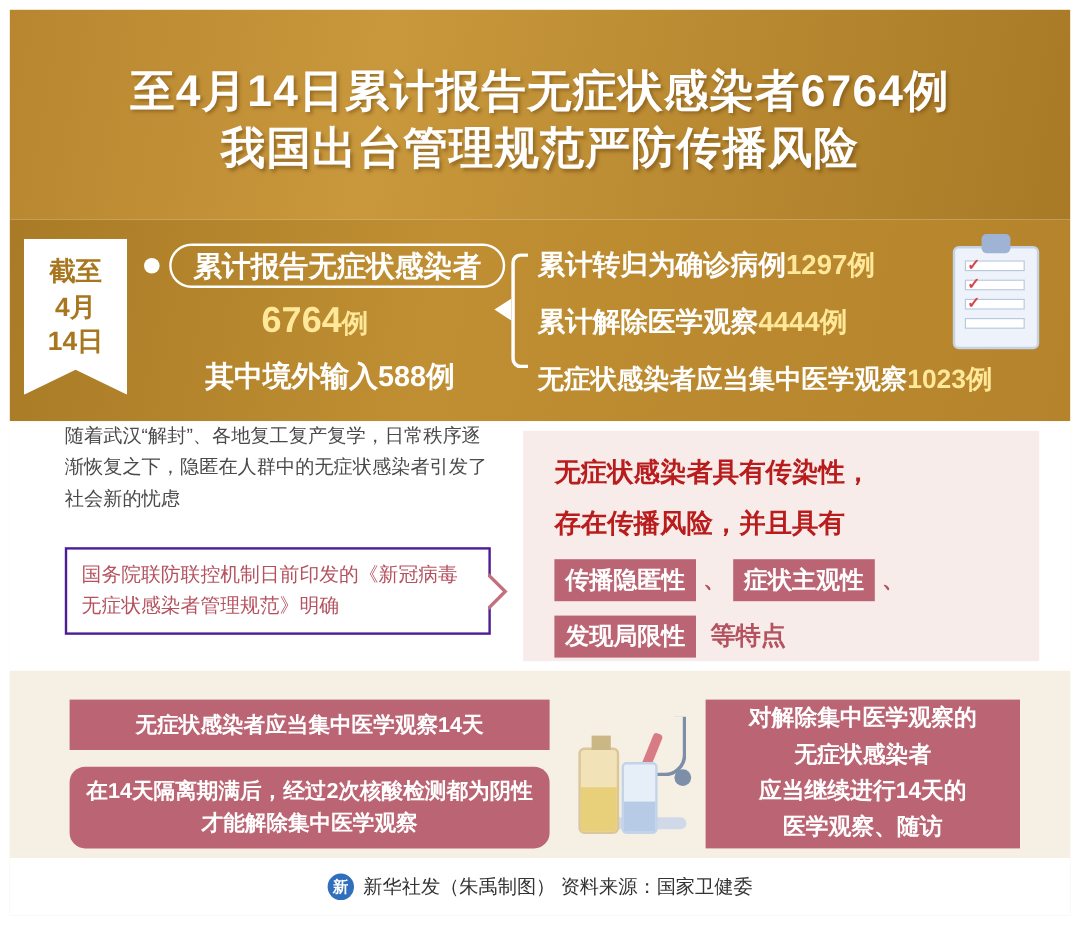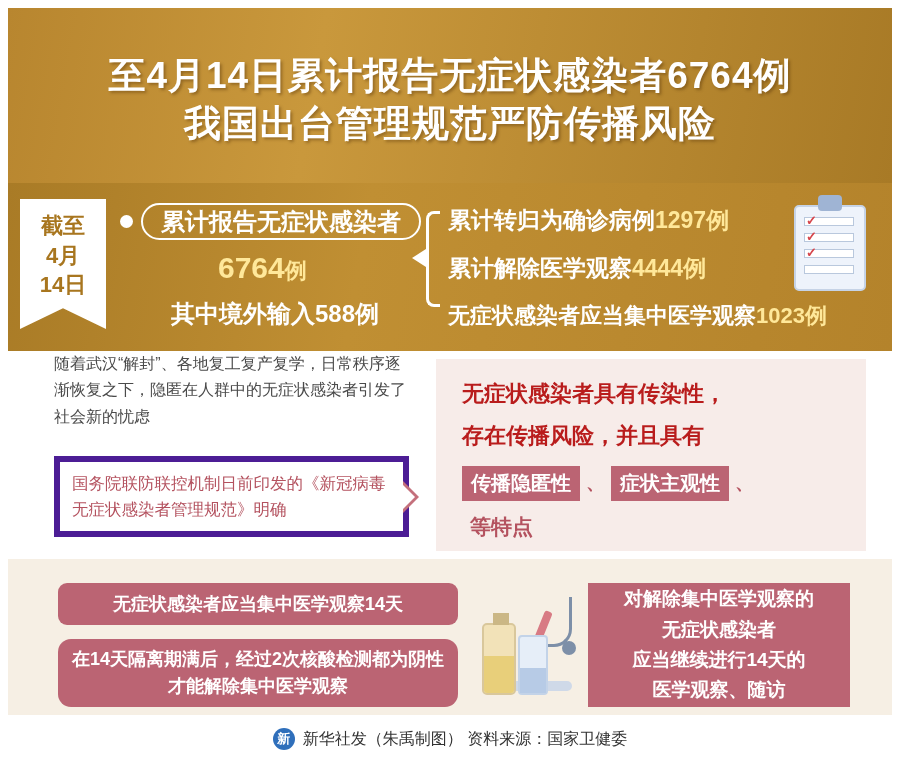--- a/index.html
+++ b/index.html
@@ -141,21 +141,21 @@
   .mid-left {
     position: absolute; left: 46px; top: 0; width: 360px;
   }
   .para {
     color: #4a4a4a; font-size: 16px; line-height: 1.65;
   }
   .callout {
     position: relative;
     margin-top: 26px;
     width: 355px;
-    border: 6px solid #4c1d95;
+    border: 2px solid #4c1d95;
     color: #b4525f;
     font-size: 16.5px; line-height: 1.55;
     padding: 9px 12px 9px 12px;
   }
   .callout::after {
     content: "";
     position: absolute; right: -16px; top: 50%;
     transform: translateY(-50%);
     width: 0; height: 0;
     border-top: 16px solid transparent;
@@ -206,21 +206,21 @@
   }
   .bar {
     position: absolute;
     background: #bb6473; color: #ffffff;
     font-size: 18px; font-weight: bold;
     display: flex; align-items: center; justify-content: center;
     text-align: center;
     line-height: 1.5;
     padding: 6px 10px;
   }
-  .bar.b1 { left: 50px; top: 24px; width: 400px; height: 42px; border-radius: 9px; }
+  .bar.b1 { left: 50px; top: 24px; width: 400px; height: 42px; }
   .bar.b2 { left: 50px; top: 80px; width: 400px; height: 68px; border-radius: 13px; }
   .bar.b3 {
     left: 580px; top: 24px; width: 262px; height: 124px;
     flex-direction: column; font-size: 19px; line-height: 1.6;
   }
   .art {
     position: absolute; left: 462px; top: 30px; width: 112px; height: 118px;
   }
   .art .bottle-a {
     position: absolute; left: 12px; top: 34px; width: 34px; height: 72px;
@@ -341,20 +341,21 @@
     <div class="mid-right">
       <div class="mr-line">无症状感染者具有传染性，</div>
       <div class="mr-line">存在传播风险，并且具有</div>
       <div class="mr-row">
         <span class="tag">传播隐匿性</span>
         <span class="sep">、</span>
         <span class="tag">症状主观性</span>
         <span class="sep">、</span>
       </div>
       <div class="mr-row">
+        <span class="tag">发现局限性</span>
         <span class="plain">等特点</span>
       </div>
     </div>
   </div>
 
   <div class="bottom">
     <div class="bar b1">无症状感染者应当集中医学观察14天</div>
     <div class="bar b2">在14天隔离期满后，经过2次核酸检测都为阴性才能解除集中医学观察</div>
 
     <div class="art">

